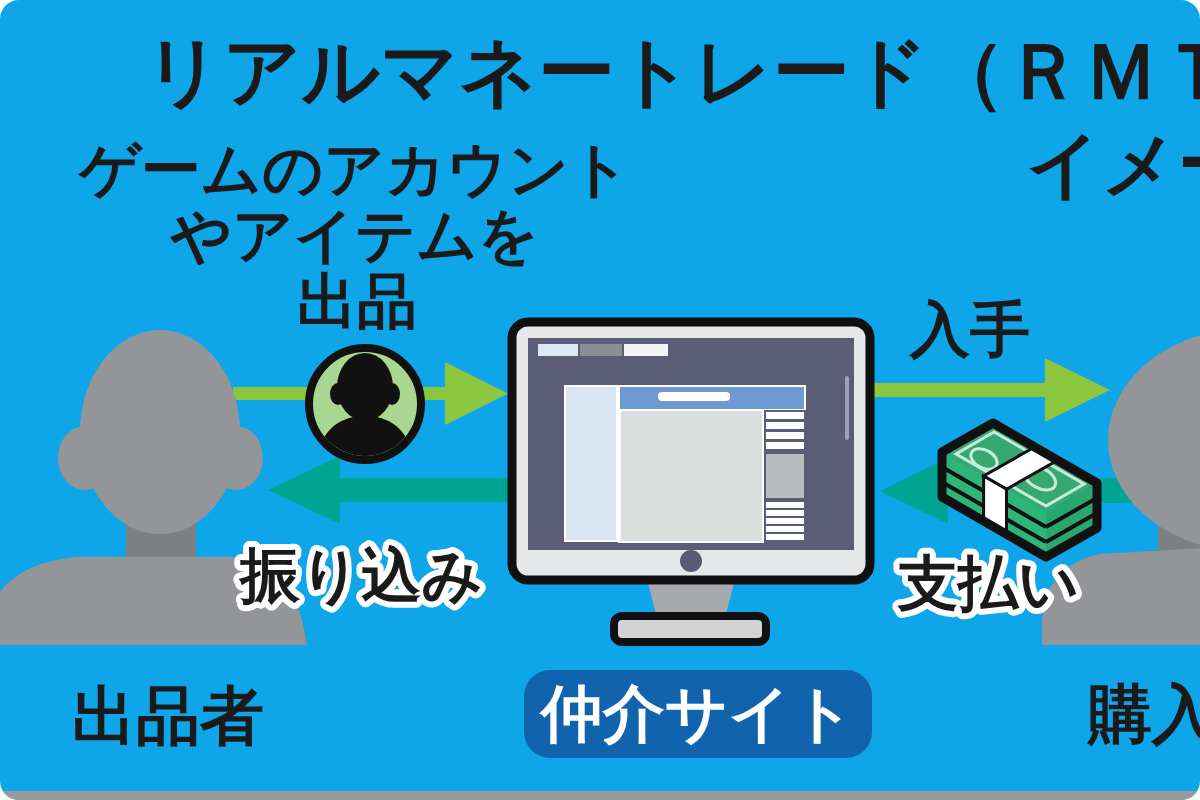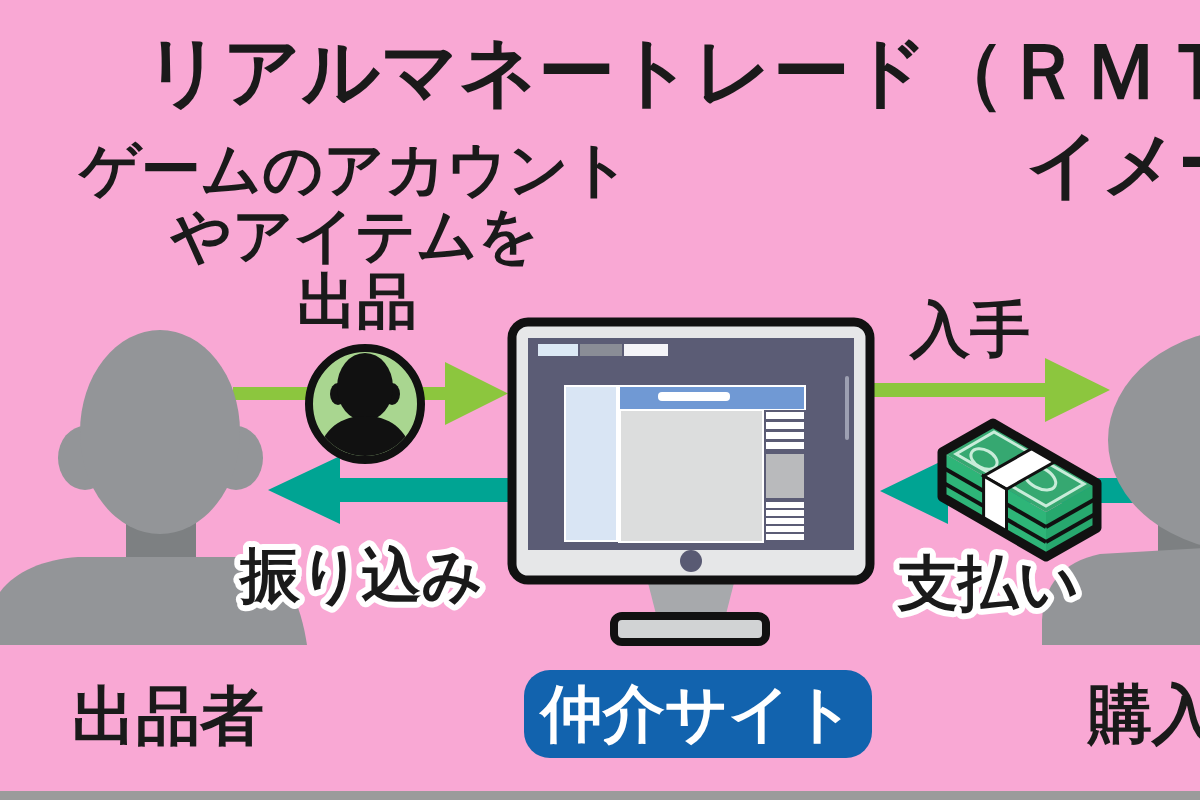--- a/index.html
+++ b/index.html
@@ -1,17 +1,17 @@
 <!DOCTYPE html>
 <html><head>
 <meta charset="utf-8">
 <style>
   html,body{margin:0;padding:0;background:#fff;}
-  .stage{position:relative;width:1200px;height:800px;overflow:hidden;background:#f9a8d4;
-         font-family:"Liberation Sans","DejaVu Sans",sans-serif;}
+  .stage{position:relative;width:1200px;height:800px;overflow:hidden;background:#0ea5e9;
+         font-family:"Liberation Sans","DejaVu Sans",sans-serif;border-radius:19px;}
   svg{position:absolute;left:0;top:0;display:block;}
   text{font-family:"Liberation Sans","DejaVu Sans",sans-serif;font-weight:bold;fill:#1a1a1a;}
   .outlined{paint-order:stroke;stroke:#ffffff;stroke-width:12px;stroke-linejoin:round;}
 </style>
 </head>
 <body>
 
 <div class="stage">
 <svg width="1200" height="800" viewBox="0 0 1200 800">
 

